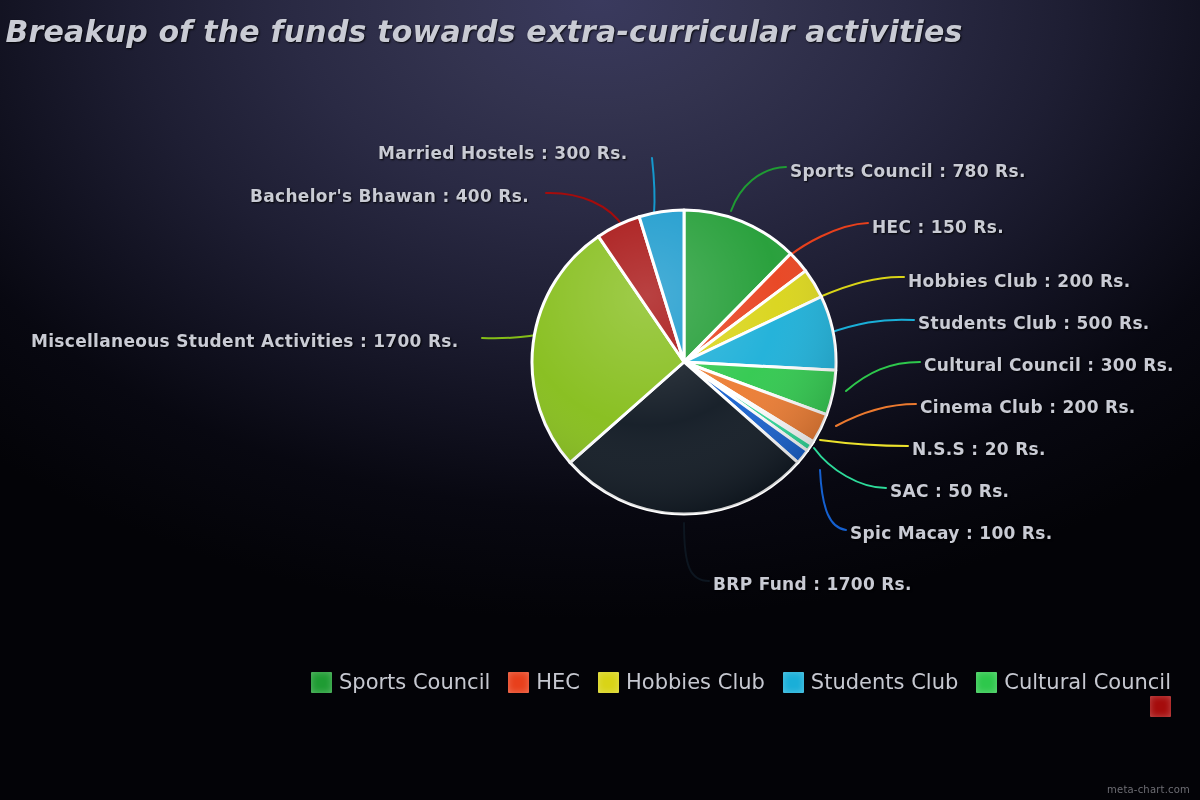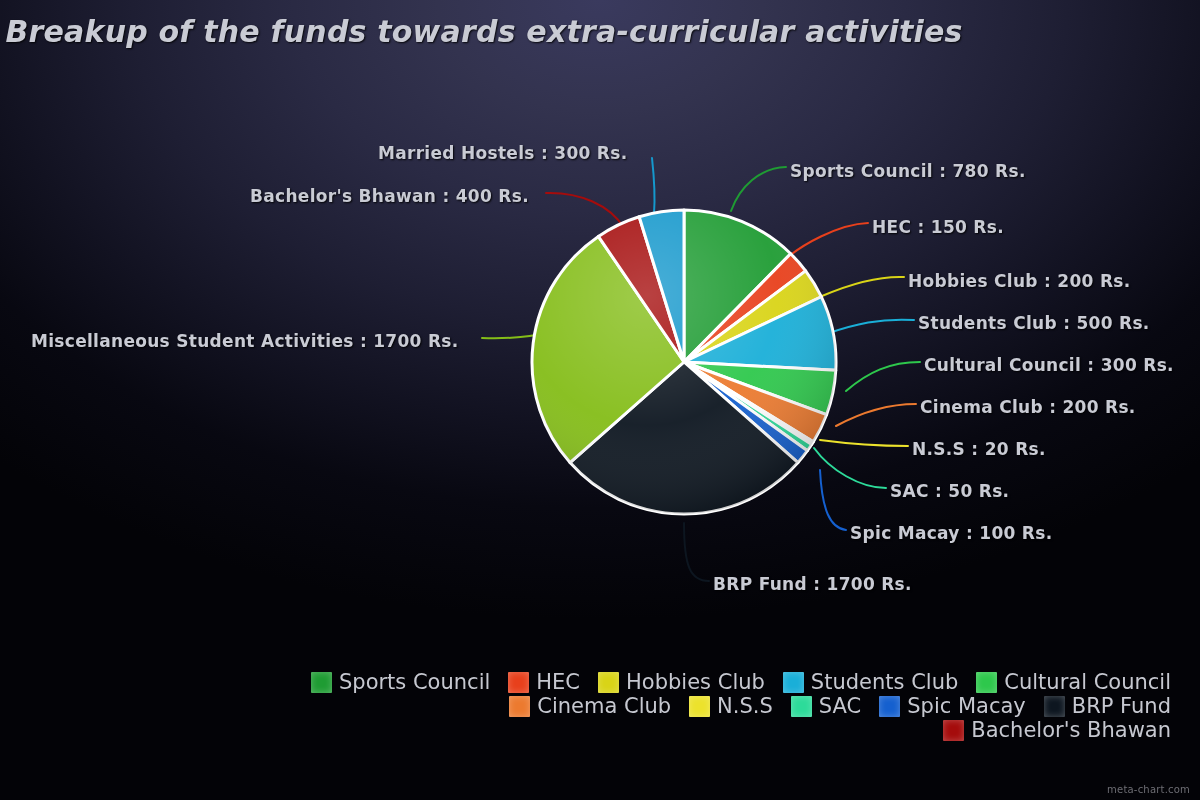--- a/index.html
+++ b/index.html
@@ -212,42 +212,19 @@
           <span class="legend-swatch" style="background: rgb(26, 175, 216);"></span>
           <span class="legend-text">Students Club</span>
         </div>
         <div class="legend-item">
           <span class="legend-swatch" style="background: rgb(46, 200, 76);"></span>
           <span class="legend-text">Cultural Council</span>
         </div>
       </div>
       <div class="legend-row">
         <div class="legend-item">
-          <span class="legend-swatch" style="background: rgb(236, 122, 47);"></span>
-          <span class="legend-text">Cinema Club</span>
-        </div>
-        <div class="legend-item">
-          <span class="legend-swatch" style="background: rgb(236, 226, 44);"></span>
-          <span class="legend-text">N.S.S</span>
-        </div>
-        <div class="legend-item">
-          <span class="legend-swatch" style="background: rgb(45, 219, 154);"></span>
-          <span class="legend-text">SAC</span>
-        </div>
-        <div class="legend-item">
-          <span class="legend-swatch" style="background: rgb(21, 96, 207);"></span>
-          <span class="legend-text">Spic Macay</span>
-        </div>
-        <div class="legend-item">
-          <span class="legend-swatch" style="background: rgb(13, 22, 32);"></span>
-          <span class="legend-text">BRP Fund</span>
-        </div>
-      </div>
-      <div class="legend-row">
-        <div class="legend-item">
           <span class="legend-swatch" style="background: rgb(165, 12, 12);"></span>
-          <span class="legend-text">Bachelor's Bhawan</span>
         </div>
       </div>
     </div>
 
   <div id="watermark">meta-chart.com</div>
 </div>
 
 </body></html>

